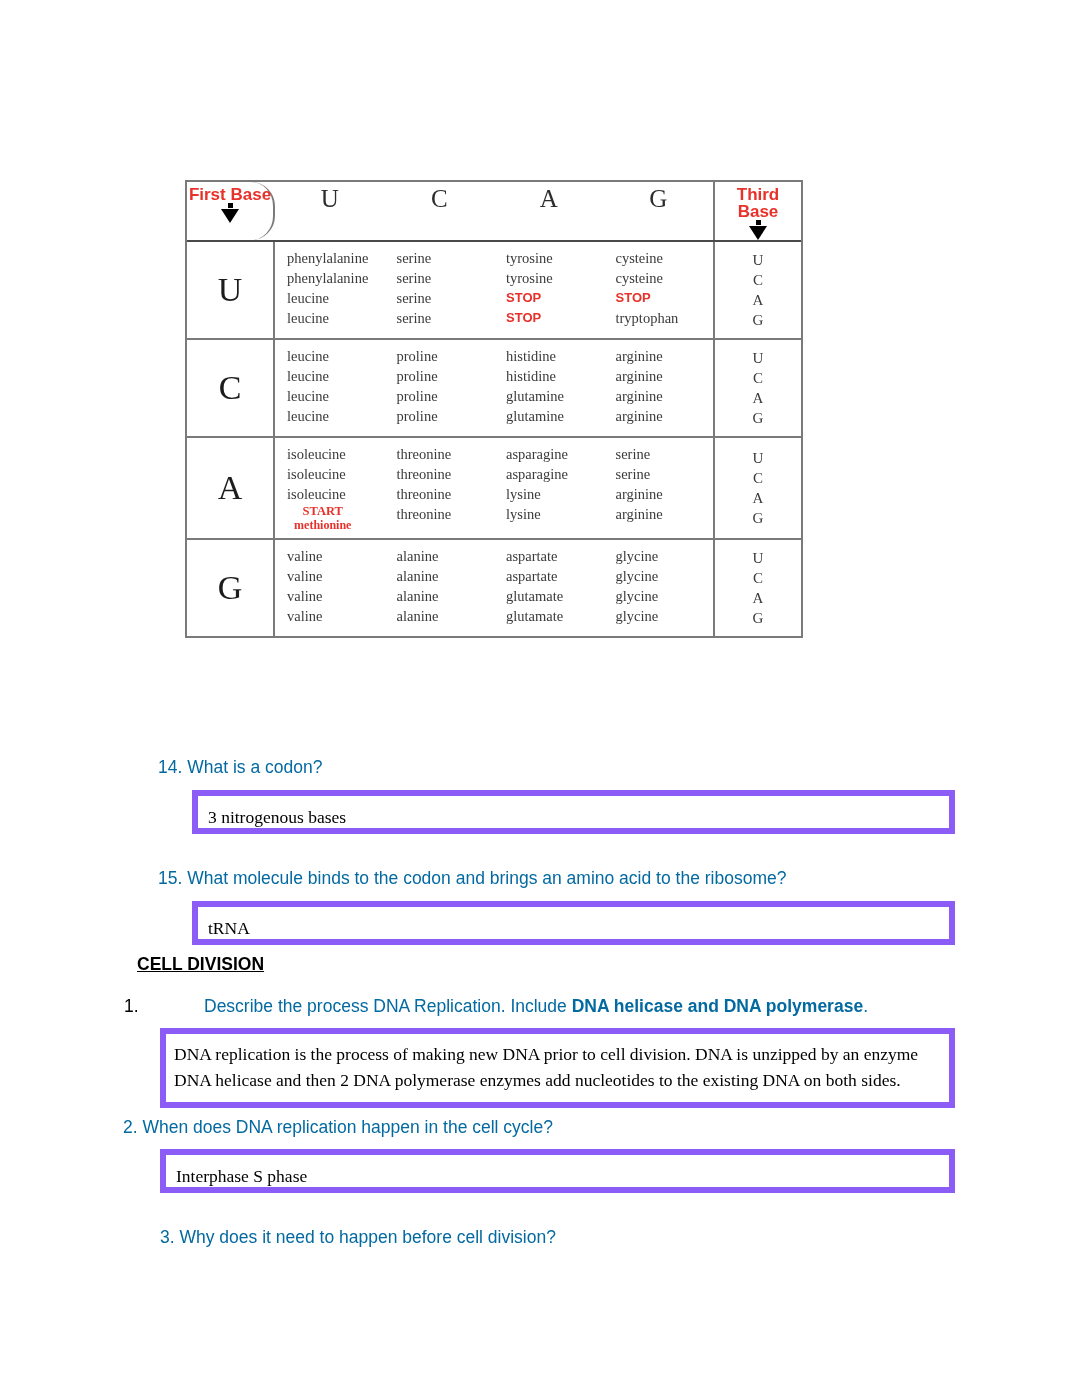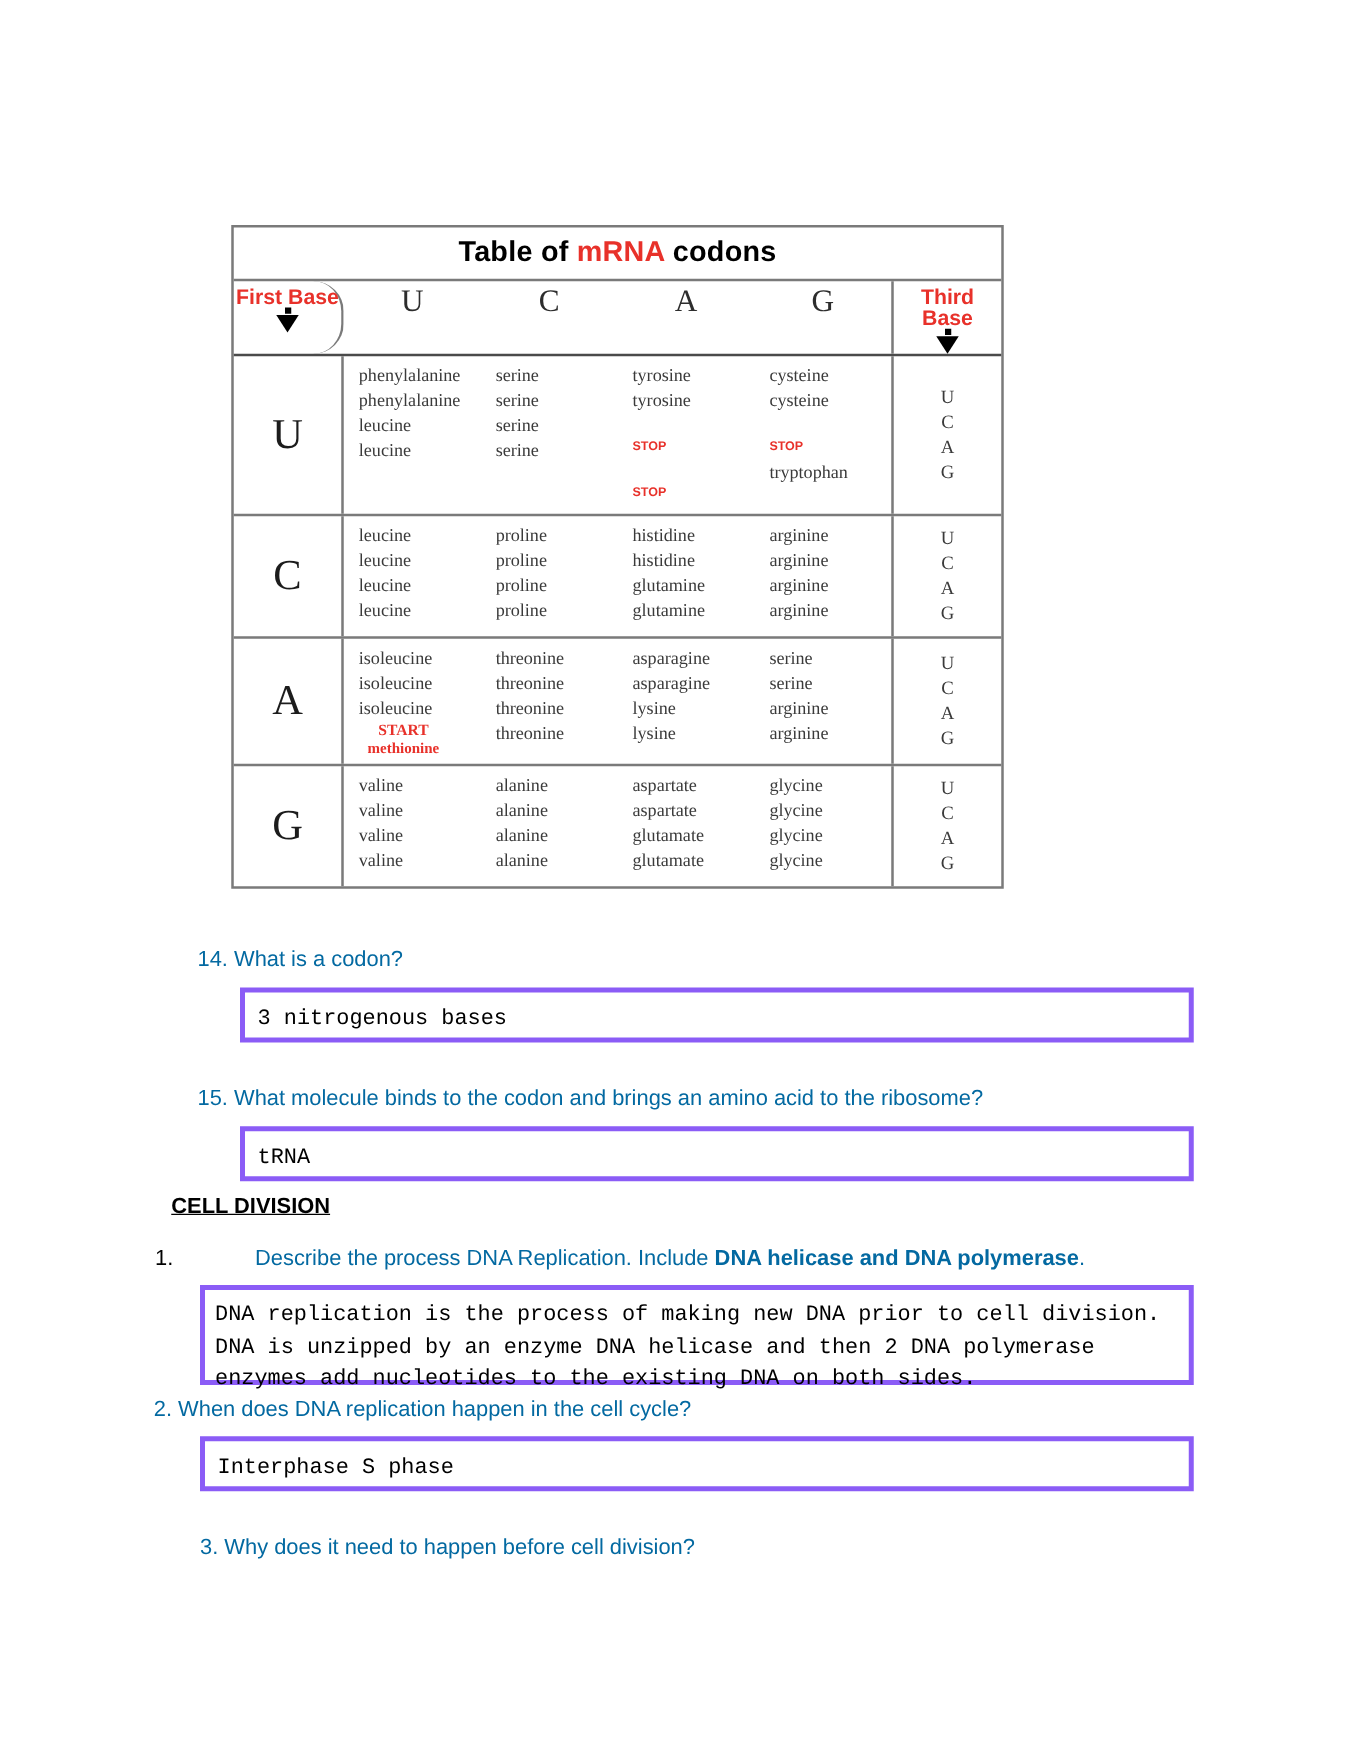--- a/index.html
+++ b/index.html
@@ -135,23 +135,22 @@
   .ct-aa {
     font-family: "Liberation Serif", serif;
     font-size: 14.5px;
     line-height: 20px;
     color: #3a3a3a;
     white-space: nowrap;
   }
   .ct-aa.stop {
     color: #e8312a;
     font-family: "Liberation Sans", sans-serif;
-    font-size: 10px;
-    font-weight: bold;
-    margin-top: 17px;
+    font-size: 13px;
+    font-weight: bold;
   }
   .ct-aa.start {
     color: #e8312a;
     font-family: Liberation Serif, serif;
     font-size: 12.5px;
     font-weight: bold;
     line-height: 14px;
     text-align: center;
     padding-right: 26px;
   }
@@ -179,49 +178,46 @@
   
   .q-text {
     position: absolute;
     font-size: 17.5px;
     color: #0369a1;
     font-family: "Liberation Sans", sans-serif;
     white-space: nowrap;
   }
   .ans-box {
     position: absolute;
-    border: 4px solid #8b5cf6;
+    border: 6px solid #8b5cf6;
     background: #fff;
     box-sizing: border-box;
     font-size: 17.5px;
     padding: 9px 0 0 10px;
-    font-family: Liberation Mono, monospace;
+    font-family: Liberation Serif, serif;
     line-height: 25px;
   }
   .section-head {
     position: absolute;
     font-size: 17.5px;
     font-weight: bold;
     text-decoration: underline;
     font-family: "Liberation Sans", sans-serif;
   }
   .q-num {
     position: absolute;
     font-size: 17.5px;
     font-family: "Liberation Sans", sans-serif;
   }
 </style>
 </head>
 <body>
 
 <div class="codon-table">
 
-  <div class="ct-title">
-    <span>Table of </span><span class="red">mRNA</span><span> codons</span>
-  </div>
 
   <div class="ct-headrow">
     <div class="ct-firstbase-head">
       <div class="ct-redlabel">First Base</div>
       <div class="arrow-stem"></div>
       <div class="arrow-down"></div>
     </div>
     <div class="ct-secondbase-col">
       <div class="ct-base-letters">
         <span>U</span>

